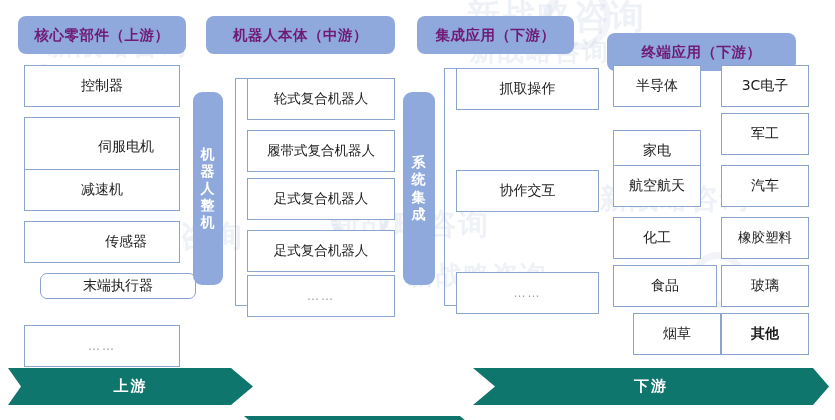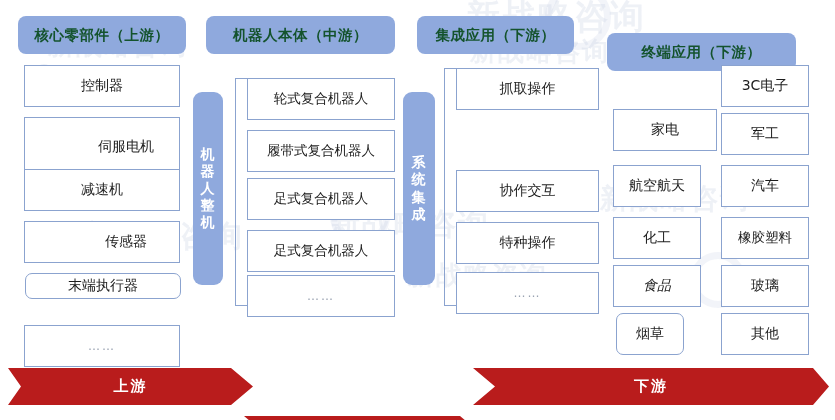--- a/index.html
+++ b/index.html
@@ -41,21 +41,21 @@
     opacity: .35;
     pointer-events: none;
   }
 
   
   .hdr {
     position: absolute;
     height: 38px;
     border-radius: 8px;
     background: #8fa9dd;
-    color: #14532d;
+    color: #701a75;
     font-size: 14.5px;
     font-weight: bold;
     display: flex;
     align-items: center;
     justify-content: center;
     letter-spacing: .5px;
     box-sizing: border-box;
   }
 
   
@@ -98,21 +98,21 @@
     box-sizing: border-box;
     border: 1px solid #8ba3cf;
     border-right: none;
     pointer-events: none;
   }
 
   
   .arrow {
     position: absolute;
     height: 37px;
-    background: #b91c1c;
+    background: #0f766e;
     color: #ffffff;
     font-size: 15px;
     font-weight: bold;
     display: flex;
     align-items: center;
     justify-content: center;
     letter-spacing: 2px;
     box-sizing: border-box;
   }
   .arrow.first {
@@ -146,21 +146,21 @@
 
   <div class="hdr" style="left:18px;top:16px;width:168px;">核心零部件（上游）</div>
   <div class="hdr" style="left:206px;top:16px;width:189px;">机器人本体（中游）</div>
   <div class="hdr" style="left:417px;top:16px;width:157px;">集成应用（下游）</div>
   <div class="hdr" style="left:607px;top:16px;width:189px;margin-top:17px;">终端应用（下游）</div>
 
   <div class="box" style="left:24px;top:65px;width:156px;height:42px;">控制器</div>
   <div class="box" style="left:24px;top:117px;width:156px;height:59px;padding-left:48px;">伺服电机</div>
   <div class="box" style="left:24px;top:169px;width:156px;height:42px;">减速机</div>
   <div class="box" style="left:24px;top:221px;width:156px;height:42px;padding-left:48px;">传感器</div>
-  <div class="box" style="left:25px;top:273px;width:156px;height:26px;border-radius:7px;">末端执行器</div>
+  <div class="box" style="left:40px;top:273px;width:156px;height:26px;border-radius:7px;">末端执行器</div>
   <div class="box ellip" style="left:24px;top:325px;width:156px;height:42px;">……</div>
 
   <div class="vbar" style="left:193px;top:92px;width:30px;height:193px;">
     <span>机</span>
     <span>器</span>
     <span>人</span>
     <span>整</span>
     <span>机</span>
   </div>
   <div class="bracket" style="left:235px;top:78px;width:12px;height:228px;"></div>
@@ -174,33 +174,33 @@
   <div class="vbar" style="left:403px;top:92px;width:32px;height:193px;">
     <span>系</span>
     <span>统</span>
     <span>集</span>
     <span>成</span>
   </div>
   <div class="bracket" style="left:444px;top:68px;width:12px;height:238px;"></div>
 
   <div class="box" style="left:456px;top:68px;width:143px;height:42px;">抓取操作</div>
   <div class="box" style="left:456px;top:170px;width:143px;height:42px;">协作交互</div>
-  <div class="box" style="left:456px;top:222px;width:143px;height:42px;">特种操作</div>
   <div class="box ellip" style="left:456px;top:272px;width:143px;height:42px;">……</div>
 
-  <div class="box" style="left:613px;top:109px;width:104px;height:42px;">家电</div>
+  <div class="box" style="left:613px;top:65px;width:88px;height:42px;">半导体</div>
+  <div class="box" style="left:613px;top:130px;width:88px;height:42px;">家电</div>
   <div class="box" style="left:613px;top:165px;width:88px;height:42px;">航空航天</div>
   <div class="box" style="left:613px;top:217px;width:88px;height:42px;">化工</div>
-  <div class="box" style="left:613px;top:265px;width:88px;height:42px;font-style:italic;">食品</div>
-  <div class="box" style="left:616px;top:313px;width:68px;height:42px;border-radius:7px;">烟草</div>
+  <div class="box" style="left:613px;top:265px;width:104px;height:42px;">食品</div>
+  <div class="box" style="left:633px;top:313px;width:88px;height:42px;">烟草</div>
 
   <div class="box" style="left:721px;top:65px;width:88px;height:42px;">3C电子</div>
   <div class="box" style="left:721px;top:113px;width:88px;height:42px;">军工</div>
   <div class="box" style="left:721px;top:165px;width:88px;height:42px;">汽车</div>
   <div class="box small" style="left:721px;top:217px;width:88px;height:42px;">橡胶塑料</div>
   <div class="box" style="left:721px;top:265px;width:88px;height:42px;">玻璃</div>
-  <div class="box" style="left:721px;top:313px;width:88px;height:42px;">其他</div>
+  <div class="box" style="left:721px;top:313px;width:88px;height:42px;font-weight:bold;">其他</div>
 
   <div class="arrow first" style="left:8px;top:368px;width:245px;">上游</div>
   <div class="arrow mid" style="left:244px;top:368px;width:238px;margin-top:48px;">中游</div>
   <div class="arrow last" style="left:473px;top:368px;width:356px;">下游</div>
 
 </div>
 
 </body></html>

